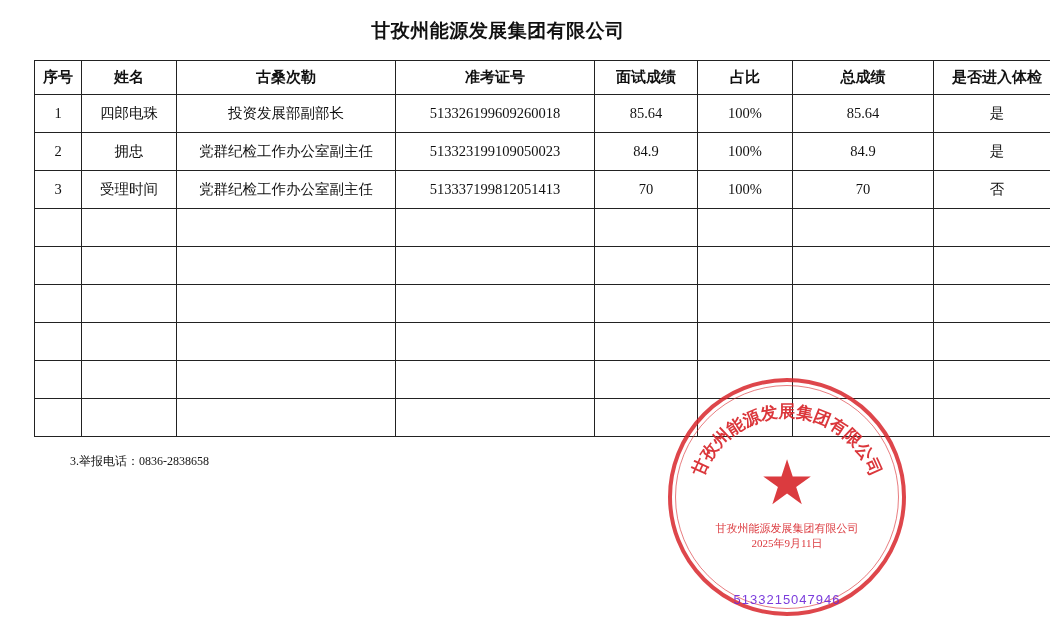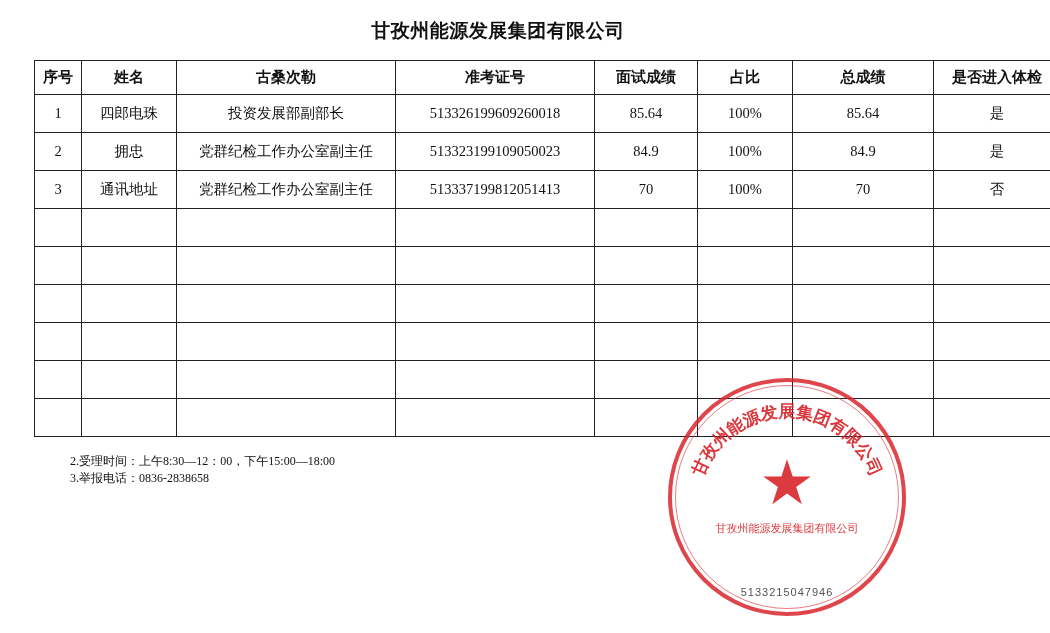--- a/index.html
+++ b/index.html
@@ -122,24 +122,24 @@
     color: #d8262b;
     font-size: 11px;
     line-height: 15px;
     opacity: 0.9;
     font-family: "Liberation Serif", "DejaVu Serif", serif;
   }
   .seal .code {
     position: absolute;
     left: 0;
     right: 0;
-    bottom: 18px;
+    bottom: 9px;
     text-align: center;
-    color: #404040;
-    font-size: 11px;
+    color: #6d28d9;
+    font-size: 13px;
     letter-spacing: 1px;
     opacity: 0.9;
     font-family: "Liberation Sans", sans-serif;
   }
   .seal svg {
     position: absolute;
     inset: 0;
   }
   .seal text {
     fill: #d8262b;
@@ -191,21 +191,21 @@
           <td class="c-post">党群纪检工作办公室副主任</td>
           <td class="c-card">513323199109050023</td>
           <td class="c-score">84.9</td>
           <td class="c-ratio">100%</td>
           <td class="c-total">84.9</td>
           <td class="c-pass">是</td>
 
         </tr>
         <tr>
           <td class="c-seq">3</td>
-          <td class="c-name">通讯地址</td>
+          <td class="c-name">受理时间</td>
           <td class="c-post">党群纪检工作办公室副主任</td>
           <td class="c-card">513337199812051413</td>
           <td class="c-score">70</td>
           <td class="c-ratio">100%</td>
           <td class="c-total">70</td>
           <td class="c-pass">否</td>
 
         </tr>
         <tr class="empty-row">
           <td class="c-seq"></td>
@@ -271,35 +271,35 @@
           <td class="c-ratio"></td>
           <td class="c-total"></td>
           <td class="c-pass"></td>
 
         </tr>
       </tbody>
     </table>
   </div>
 
   <div class="notes">
-    <div class="indent">2.受理时间：上午8:30—12：00，下午15:00—18:00</div>
     <div class="indent">3.举报电话：0836-2838658</div>
   </div>
 
   <div class="seal">
     <div class="ring"></div>
     <div class="ring-inner"></div>
     <svg viewBox="0 0 238 238">
       <defs>
         <path id="arcpath" d="M 30,128 A 89,89 0 0 1 208,128"></path>
       </defs>
       <text>
         <textPath href="#arcpath" startOffset="50%" text-anchor="middle">甘孜州能源发展集团有限公司</textPath>
       </text>
     </svg>
     <div class="star">★</div>
     <div class="center-text">
       <div>甘孜州能源发展集团有限公司</div>
+      <div>2025年9月11日</div>
     </div>
     <div class="code">5133215047946</div>
   </div>
 
 </div>
 
 </body></html>

